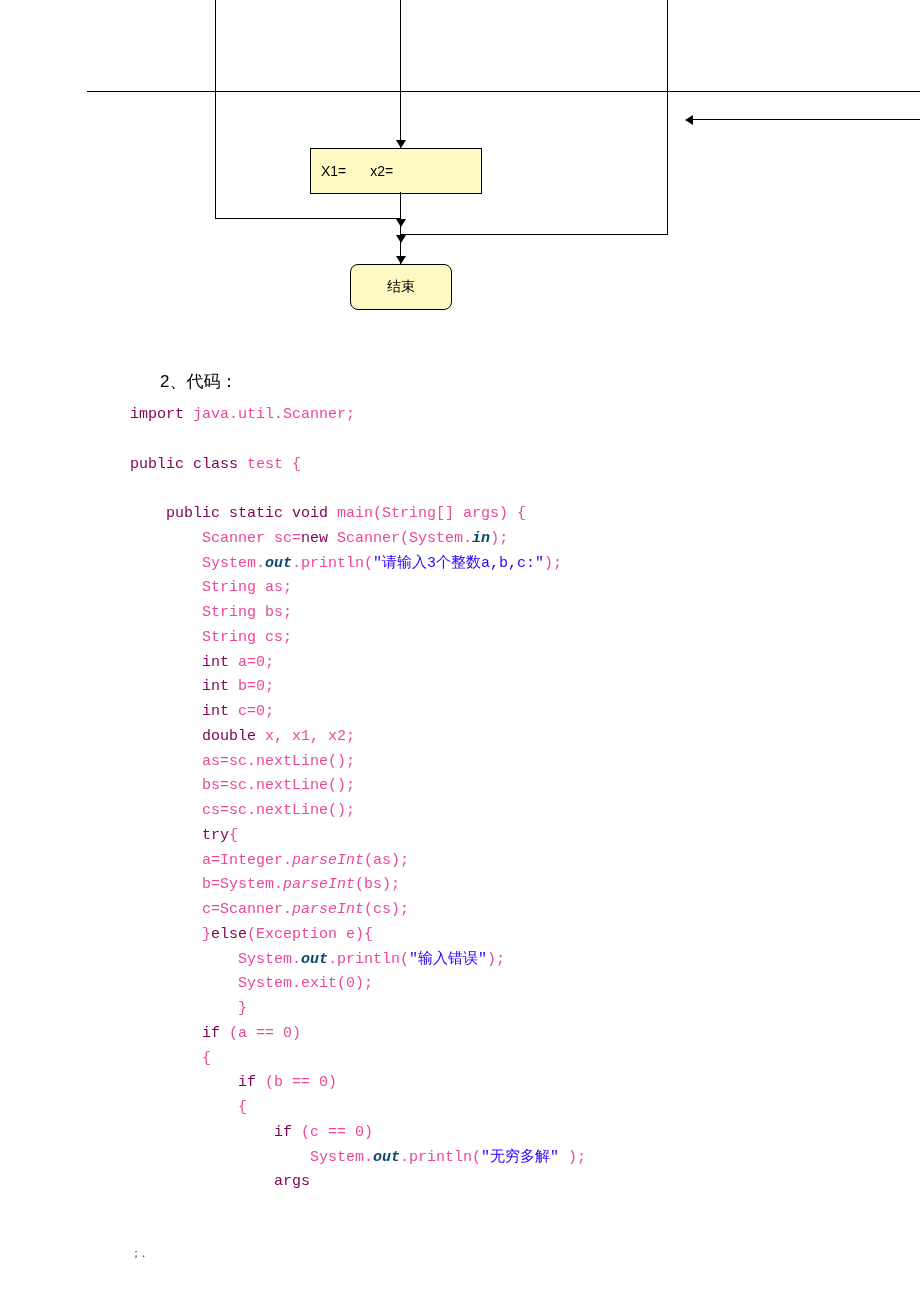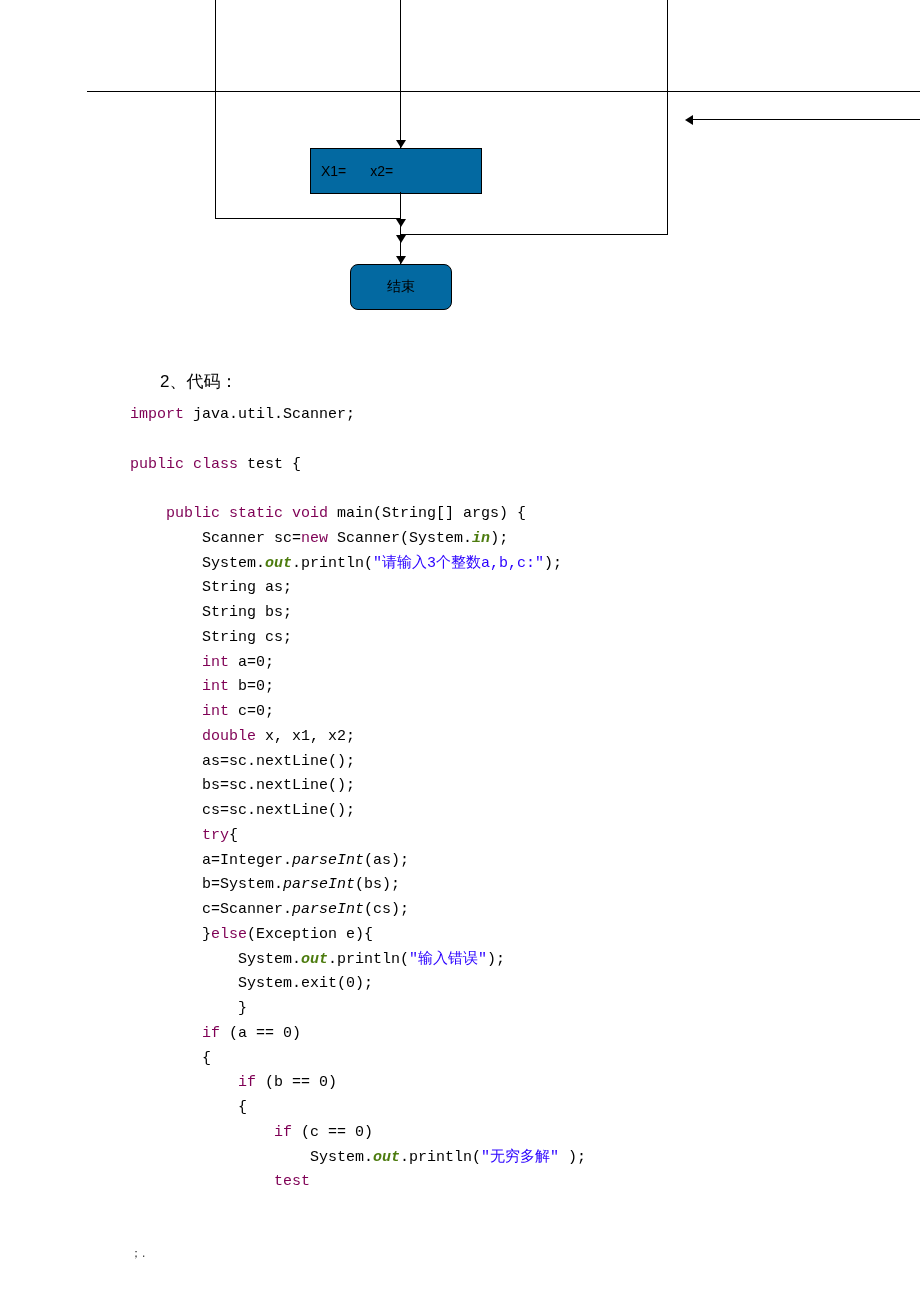--- a/index.html
+++ b/index.html
@@ -12,21 +12,21 @@
     position: relative;
   }
   .flowchart {
     position: relative;
     height: 320px;
     width: 920px;
   }
   .box {
     position: absolute;
     border: 1px solid #000;
-    background: #0369a1;
+    background: #fef9c3;
     font-size: 14px;
     display: flex;
     align-items: center;
     justify-content: center;
     text-align: left;
   }
   .rect {
     left: 310px;
     top: 148px;
     width: 160px;
@@ -70,23 +70,23 @@
     font-size: 17px;
   }
   pre.code {
     margin: 10px 0 0 130px;
     font-family: Consolas, "Courier New", monospace;
     font-size: 15px;
     line-height: 1.65;
     white-space: pre;
   }
   .kw { color: #7f0055; font-weight: normal; }
-  .kw-it { color: #4d7c0f; font-weight: bold; font-style: italic; }
+  .kw-it { color: #0c4a6e; font-weight: bold; font-style: italic; }
   .str { color: #2a00ff; }
-  .plain { color: #000000; }
+  .plain { color: #ec4899; }
   .underline { text-decoration-color: #aaa; text-decoration-style: solid; }
   .footer {
     position: absolute;
     left: 130px;
     bottom: 40px;
     font-size: 12px;
     color: #333;
   }
 </style>
 </head>
@@ -150,15 +150,15 @@
         <span class="plain">}</span><span class="kw">else</span><span class="plain">(Exception e){</span>
             <span class="plain">System.</span><span class="kw-it">out</span><span class="plain">.println(</span><span class="str">"输入错误"</span><span class="plain">);</span>
             <span class="plain">System.</span><span class="plain" style="">exit</span><span class="plain">(0);</span>
             <span class="plain">}</span>
         <span class="kw">if</span><span class="plain"> (a == 0)</span>
         <span class="plain">{</span>
             <span class="kw">if</span><span class="plain"> (b == 0)</span>
             <span class="plain">{</span>
                 <span class="kw">if</span><span class="plain"> (c == 0)</span>
                     <span class="plain">System.</span><span class="kw-it">out</span><span class="plain">.println(</span><span class="str">"无穷多解"</span><span class="plain"> );</span>
-                <span class="kw">test</span></pre>
+                <span class="kw">args</span></pre>
 
 <div class="footer">；.</div>
 
 </body></html>

